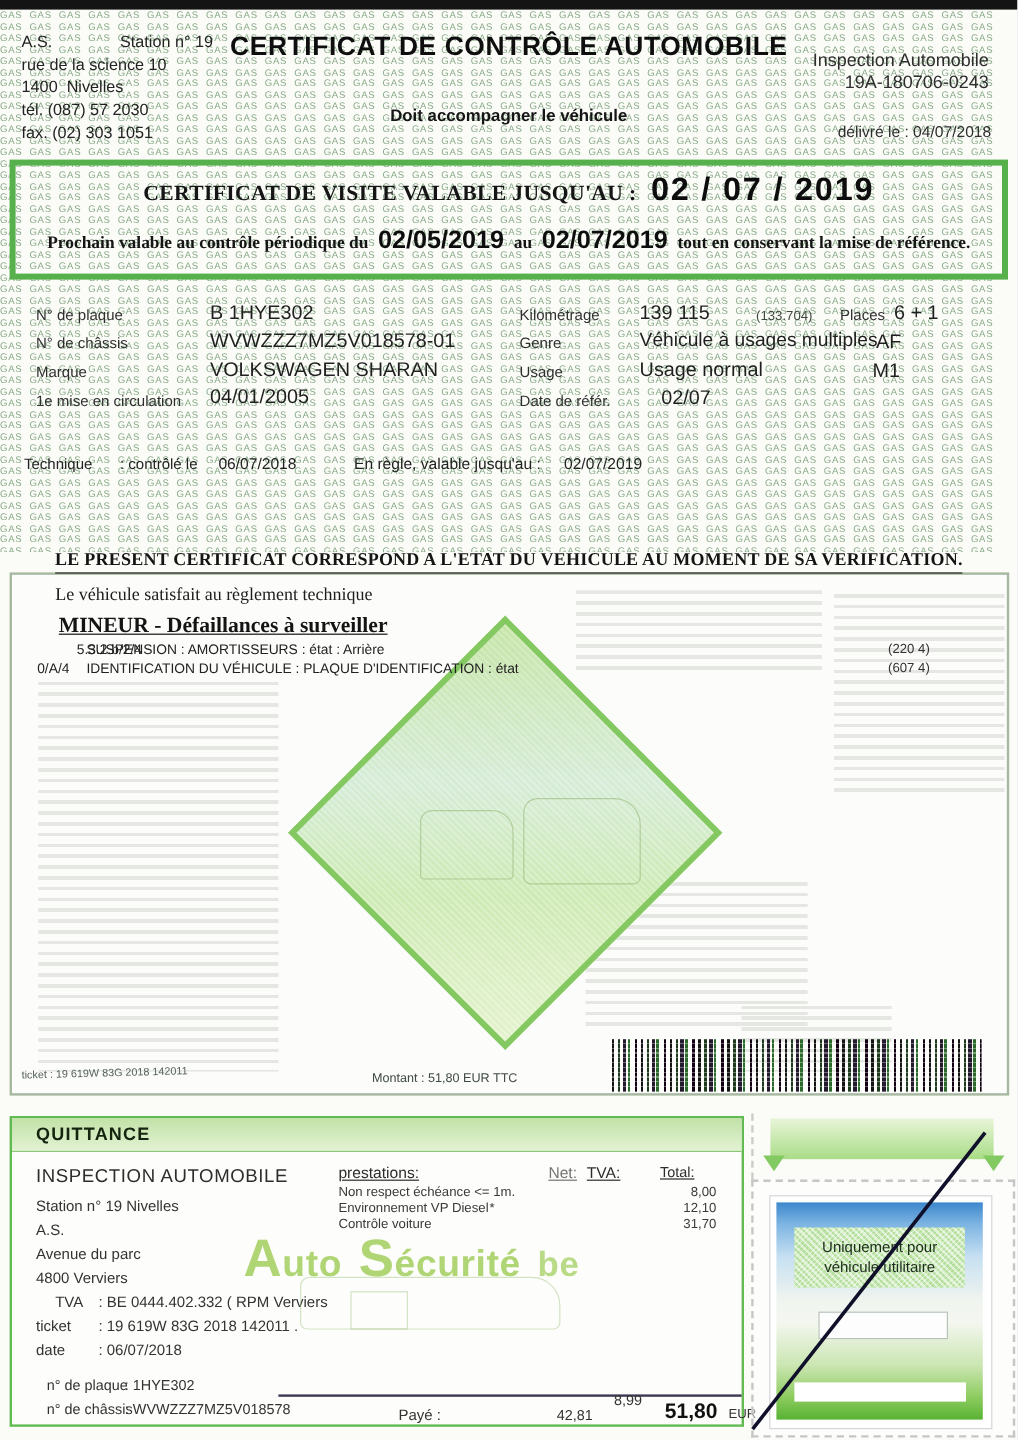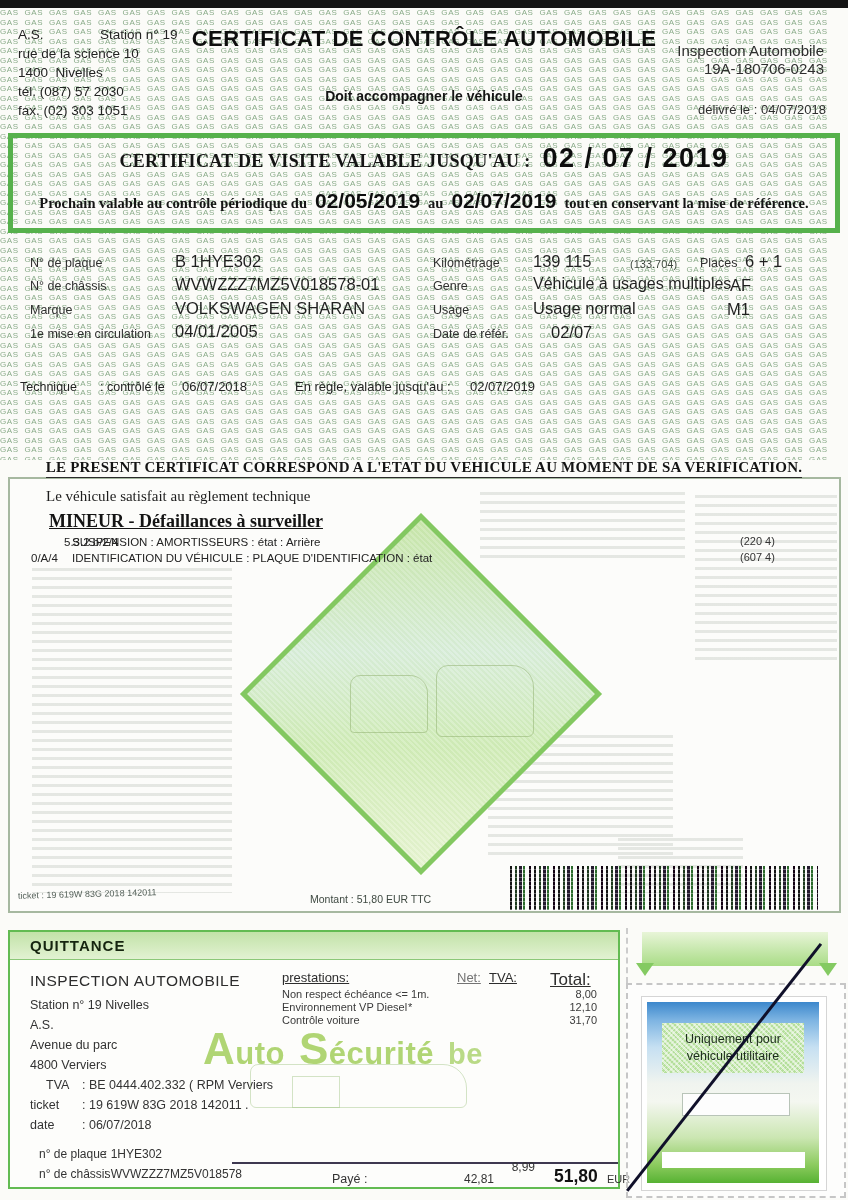--- a/index.html
+++ b/index.html
@@ -102,21 +102,21 @@
   .q-title{position:absolute;left:20px;top:5px;font-size:15px;font-weight:bold;letter-spacing:1px;color:#15240f;}
   .q-org{position:absolute;left:20px;top:40px;font-size:15.5px;letter-spacing:.5px;color:#2d2d2d;}
   .q-line{position:absolute;font-size:12.5px;color:#333;}
   .qa0{left:20px;top:66px;} .qa1{left:20px;top:86px;} .qa2{left:20px;top:106px;} .qa3{left:20px;top:126px;}
   .qm-l0{left:20px;top:146px;margin-left:16px;} .qm-v0{left:72px;top:146px;}
   .qm-l1{left:20px;top:166px;} .qm-v1{left:72px;top:166px;}
   .qm-l2{left:20px;top:186px;} .qm-v2{left:72px;top:186px;}
   .q-prest{position:absolute;left:272px;top:38px;font-size:13px;text-decoration:underline;color:#2d2d2d;}
   .q-net{position:absolute;left:447px;top:38px;font-size:13px;text-decoration:underline;color:#737373;}
   .q-tva{position:absolute;left:479px;top:38px;font-size:13px;text-decoration:underline;color:#2d2d2d;}
-  .q-tot{position:absolute;left:540px;top:38px;font-size:17px;text-decoration:underline;color:#2d2d2d;}
+  .q-tot{position:absolute;left:540px;top:38px;font-size:12px;text-decoration:underline;color:#2d2d2d;}
   .q-item{position:absolute;left:272px;font-size:11px;color:#3a3a3a;}
   .qi0{top:56px;} .qi1{top:69px;} .qi2{top:82px;}
   .q-note{position:absolute;left:398px;top:69px;font-size:11px;color:#3a3a3a;}
   .q-itot{position:absolute;left:545px;width:42px;text-align:right;font-size:11px;color:#3a3a3a;}
   .q-id-l{position:absolute;left:29px;font-size:12px;color:#333;}
   .q-id-v{position:absolute;left:94px;font-size:12px;color:#333;}
   .qid0{top:215px;} .qid1{top:235px;}
   .q-rule{position:absolute;left:222px;top:230px;width:386px;height:2px;background:#3e3850;}
   .q-paid{position:absolute;left:322px;top:240px;font-size:12.5px;color:#333;}
   .q-pnet{position:absolute;left:437px;top:240px;width:47px;text-align:right;font-size:12px;color:#333;}

